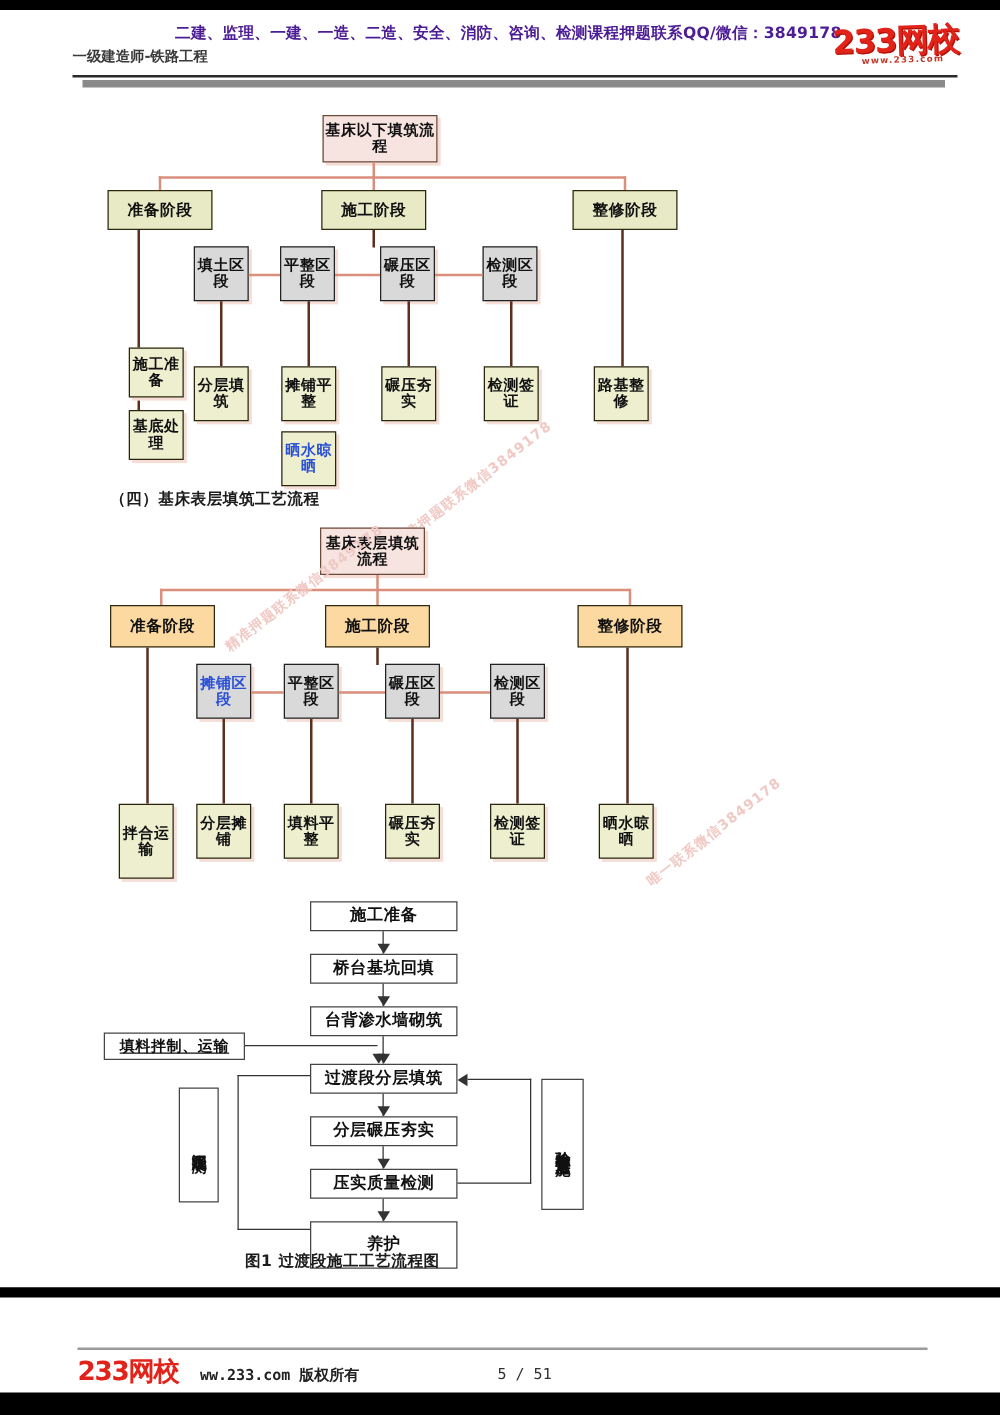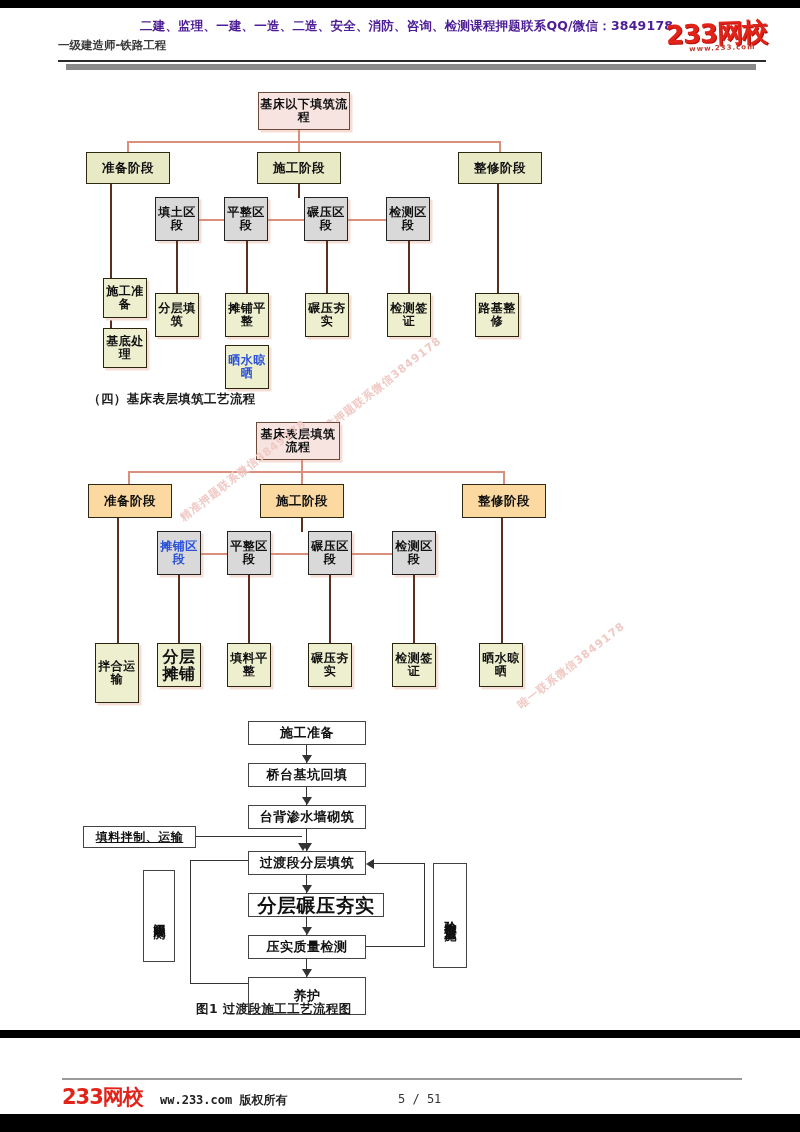--- a/index.html
+++ b/index.html
@@ -213,21 +213,21 @@
     <div class="ln ln-pink" style="left:201px;top:545px;width:26px;height:1.6px;"></div>
     <div class="ln ln-pink" style="left:271px;top:545px;width:37px;height:1.6px;"></div>
     <div class="ln ln-pink" style="left:352px;top:545px;width:40px;height:1.6px;"></div>
 
     <div class="ln ln-brown" style="left:178px;top:567px;width:1.6px;height:68px;"></div>
     <div class="ln ln-brown" style="left:248px;top:567px;width:1.6px;height:68px;"></div>
     <div class="ln ln-brown" style="left:329px;top:567px;width:1.6px;height:68px;"></div>
     <div class="ln ln-brown" style="left:413px;top:567px;width:1.6px;height:68px;"></div>
 
     <div class="box bx-cream shadow-gy" style="left:95px;top:635px;width:44px;height:60px;font-size:12px;">拌合运输</div>
-    <div class="box bx-cream shadow-gy" style="left:157px;top:635px;width:44px;height:44px;font-size:16px;">分层摊铺</div>
+    <div class="box bx-cream shadow-gy" style="left:157px;top:635px;width:44px;height:44px;font-size:12px;">分层摊铺</div>
     <div class="box bx-cream shadow-gy" style="left:227px;top:635px;width:44px;height:44px;font-size:12px;">填料平整</div>
     <div class="box bx-cream shadow-gy" style="left:308px;top:635px;width:44px;height:44px;font-size:12px;">碾压夯实</div>
     <div class="box bx-cream shadow-gy" style="left:392px;top:635px;width:44px;height:44px;font-size:12px;">检测签证</div>
     <div class="box bx-cream shadow-gy" style="left:479px;top:635px;width:44px;height:44px;font-size:12px;">晒水晾晒</div>
   </div>
 
   <div class="wm" style="left:165px;top:455px;">精准押题联系微信3849178</div>
   <div class="wm" style="left:505px;top:650px;">唯一联系微信3849178</div>
 
 
@@ -246,21 +246,21 @@
     <div class="arw arw-d" style="left:302px;top:835px;"></div>
 
     <div class="box bx-white" style="left:83px;top:818px;width:113px;height:22px;font-size:12px;text-decoration:underline;">填料拌制、运输</div>
     <div class="ln ln-black" style="left:196px;top:828px;width:106px;height:1.4px;"></div>
     <div class="arw arw-d" style="left:298px;top:835px;"></div>
 
     <div class="box bx-white" style="left:248px;top:843px;width:118px;height:24px;font-size:13px;">过渡段分层填筑</div>
     <div class="ln ln-black" style="left:306px;top:867px;width:1.4px;height:18px;"></div>
     <div class="arw arw-d" style="left:302px;top:877px;"></div>
 
-    <div class="box bx-white" style="left:248px;top:885px;width:136px;height:24px;font-size:19px;">分层碾压夯实</div>
+    <div class="box bx-white" style="left:248px;top:885px;width:118px;height:24px;font-size:13px;">分层碾压夯实</div>
     <div class="ln ln-black" style="left:306px;top:909px;width:1.4px;height:18px;"></div>
     <div class="arw arw-d" style="left:302px;top:919px;"></div>
 
     <div class="box bx-white" style="left:248px;top:927px;width:118px;height:24px;font-size:13px;">压实质量检测</div>
     <div class="ln ln-black" style="left:306px;top:951px;width:1.4px;height:18px;"></div>
     <div class="arw arw-d" style="left:302px;top:961px;"></div>
 
     <div class="box bx-white" style="left:248px;top:969px;width:118px;height:38px;font-size:13px;">养护</div>
 
     <div class="ln ln-black" style="left:366px;top:938px;width:59px;height:1.4px;"></div>

